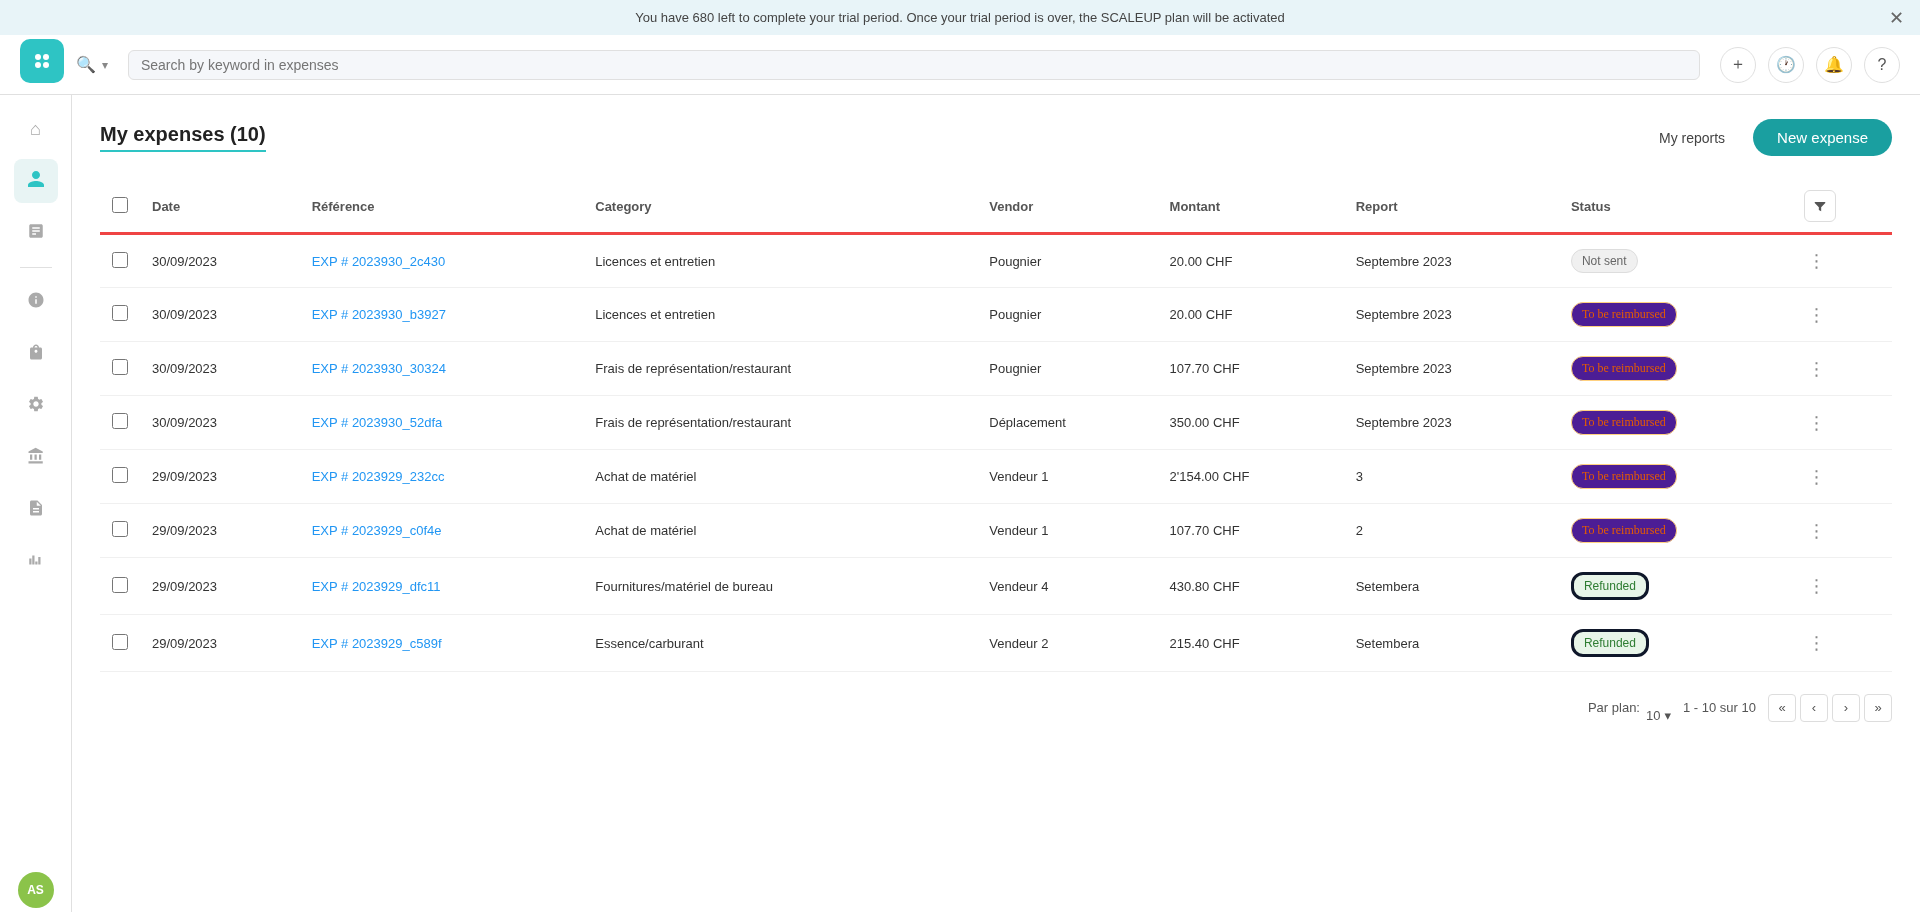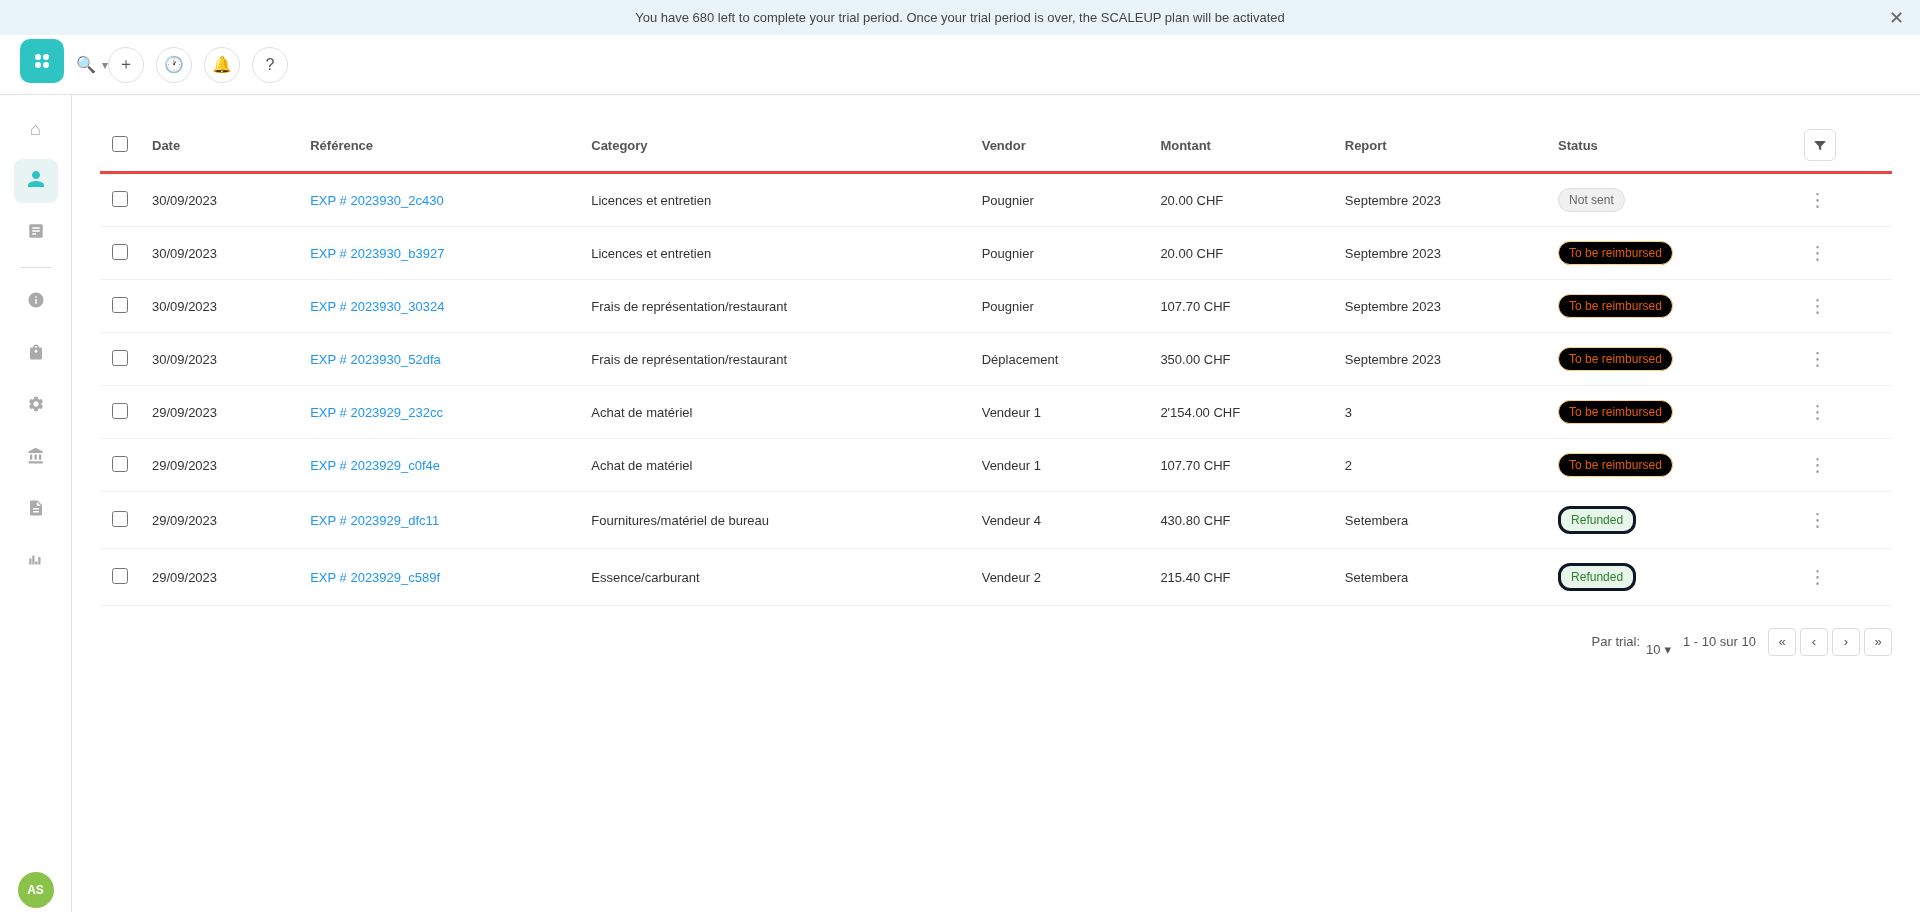--- a/index.html
+++ b/index.html
@@ -222,23 +222,24 @@
       font-size: 12px;
       font-weight: 500;
       white-space: nowrap;
     }
     .badge-not-sent {
       background: #f0f0f0;
       color: #666;
       border: 1px solid #ddd;
     }
     .badge-to-be-reimbursed {
-      background: #000000;
+      background: #4c1d95;
       color: #e65c00;
       border: 1px solid #ffd180;
+      font-family: Liberation Serif, serif;
     }
     .badge-refunded {
       background: #e8f5e9;
       color: #2e7d32;
       border: 3px solid #0f172a;
     }
 
     .row-menu {
       background: none;
       border: none;
@@ -328,20 +329,23 @@
       <circle cx="8" cy="16" r="3"></circle>
       <circle cx="16" cy="16" r="3"></circle>
     </svg>
   </div>
 
   <div style="display:flex;align-items:center;gap:6px;margin-left:12px;">
     <span style="color:#888;font-size:16px;">🔍</span>
     <span style="color:#888;font-size:12px;cursor:pointer;">▾</span>
   </div>
 
+  <div class="search-bar">
+    <input type="text" placeholder="Search by keyword in expenses" style="">
+  </div>
 
   <div class="header-actions">
     <button class="header-icon-btn">
       <span>＋</span>
     </button>
     <button class="header-icon-btn">
       <span>🕐</span>
     </button>
     <button class="header-icon-btn">
       <span>🔔</span>
@@ -412,20 +416,27 @@
       <span>
         <svg width="18" height="18" viewBox="0 0 24 24" fill="#aaa">
           <path d="M3 18v-8h3v8H3zm4 0V6h3v12H7zm4 0v-4h3v4h-3zm4 0v-10h3v10h-3z"></path>
         </svg>
       </span>
     </div>
     <div class="sidebar-avatar">AS</div>
   </div>
 
   <div class="main-content">
+    <div class="page-header">
+      <h1 class="page-title">My expenses (10)</h1>
+      <div class="page-actions">
+        <button class="btn-my-reports">My reports</button>
+        <button class="btn-new-expense">New expense</button>
+      </div>
+    </div>
 
     <table>
       <thead>
         <tr>
           <th>
             <input type="checkbox" style="">
           </th>
           <th>Date</th>
           <th>Référence</th>
           <th>Category</th>
@@ -529,21 +540,21 @@
       <td>215.40 CHF</td>
       <td>Setembera</td>
       <td><span class="badge badge-refunded">Refunded</span></td>
       <td><button class="row-menu">⋮</button></td>
     </tr>
         </tbody>
     </table>
 
     <div class="pagination">
       <div class="per-page">
-        <span>Par trial:</span>
+        <span>Par plan:</span>
         <div class="per-page-select">
           <span>10</span>
           <span>▾</span>
         </div>
       </div>
       <span class="pagination-info">1 - 10 sur 10</span>
       <div class="pagination-btns">
         <button class="pagination-btn">«</button>
         <button class="pagination-btn">‹</button>
         <button class="pagination-btn">›</button>

